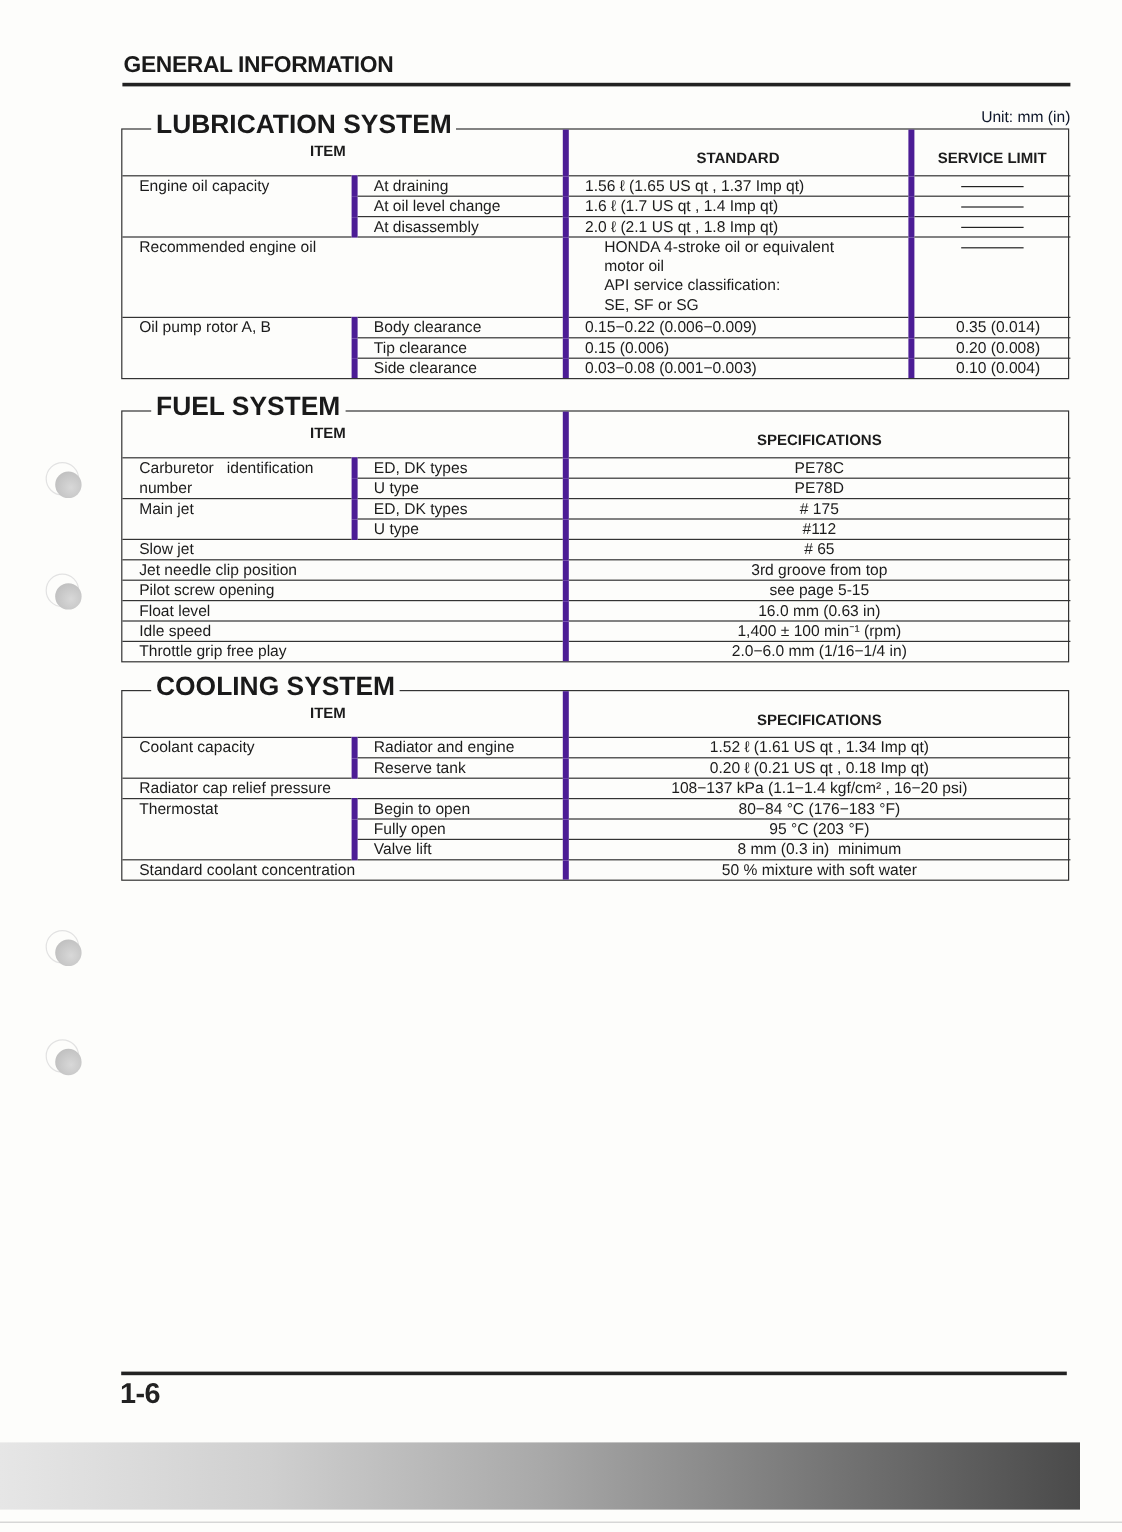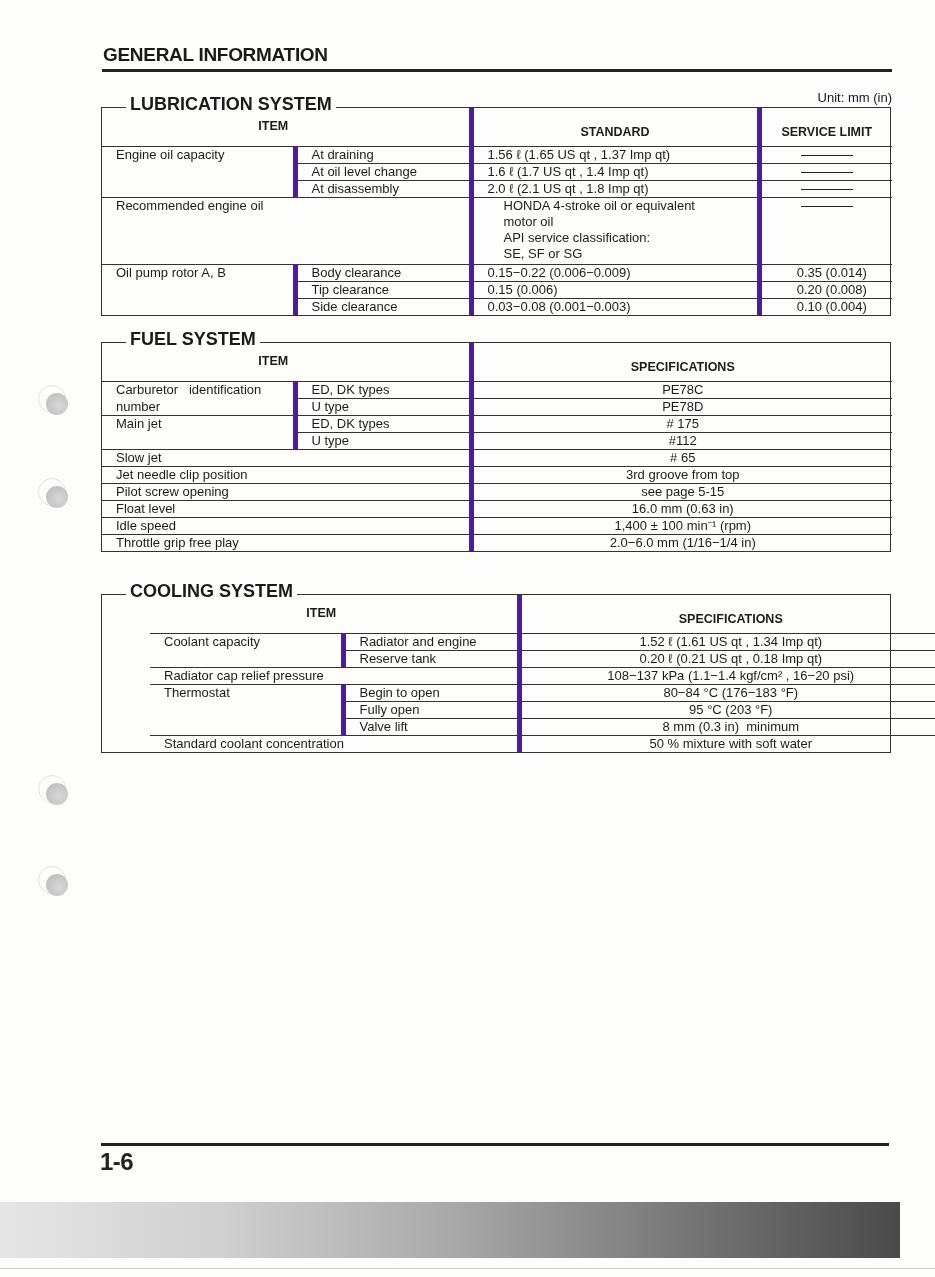--- a/index.html
+++ b/index.html
@@ -16,21 +16,21 @@
   }
   .header-rule {
     left: 102px; top: 69px; width: 790px; height: 3px; background: #222;
   }
   .unit-label { right: 43px; top: 90px; font-size: 13px; color: #0f172a; }
 
   
   .spec-box { position: absolute; left: 101px; width: 790px; border: 1px solid #333; box-sizing: border-box; }
   .box-title {
     position: absolute; left: 24px; top: -14px; background: #fdfdfb;
-    font-size: 18px; font-weight: bold; padding: 0 4px; line-height: 20px; color: #1a1a1a;
+    font-size: 22px; font-weight: bold; padding: 0 4px; line-height: 20px; color: #1a1a1a;
   }
   table.spec { border-collapse: collapse; width: 100%; font-size: 13px; table-layout: fixed; }
   table.spec td, table.spec th { padding: 0 0 0 14px; height: 16px; line-height: 16px; vertical-align: top; white-space: nowrap; }
   table.spec th { font-size: 12.5px; font-weight: bold; text-align: center; height: 32px; vertical-align: bottom; padding: 0 0 6px 0; }
   .vl { border-left: 5px solid #4c1d95; }
   .bb { border-bottom: 1px solid #333; }
   .center { text-align: center; padding-left: 0 !important; }
   .dash { display: inline-block; width: 52px; height: 1px; background: #222; vertical-align: middle; }
   .sl { padding-left: 10px !important; text-align: center; }
 
@@ -177,21 +177,21 @@
           <td class="vl bb center">1,400 ± 100 min⁻¹ (rpm)</td>
         </tr>
     <tr>
           <td colspan="2">Throttle grip free play</td>
           <td class="vl center">2.0−6.0 mm (1/16−1/4 in)</td>
         </tr>
   </tbody>
     </table>
 </div>
 
-<div class="spec-box" style="top:594px;padding-left:48px;">
+<div class="spec-box" style="top:575px;">
   <div class="box-title">COOLING SYSTEM</div>
   <table class="spec">
     <colgroup>
         <col style="width:193px">
         <col style="width:176px">
         <col style="width:421px">
       </colgroup>
     <tbody>
         <tr class="bb">
       <th colspan="2" style="padding-bottom:2px;padding-left:0;"><span style="position:relative;top:-10px;left:-12px">ITEM</span></th>

